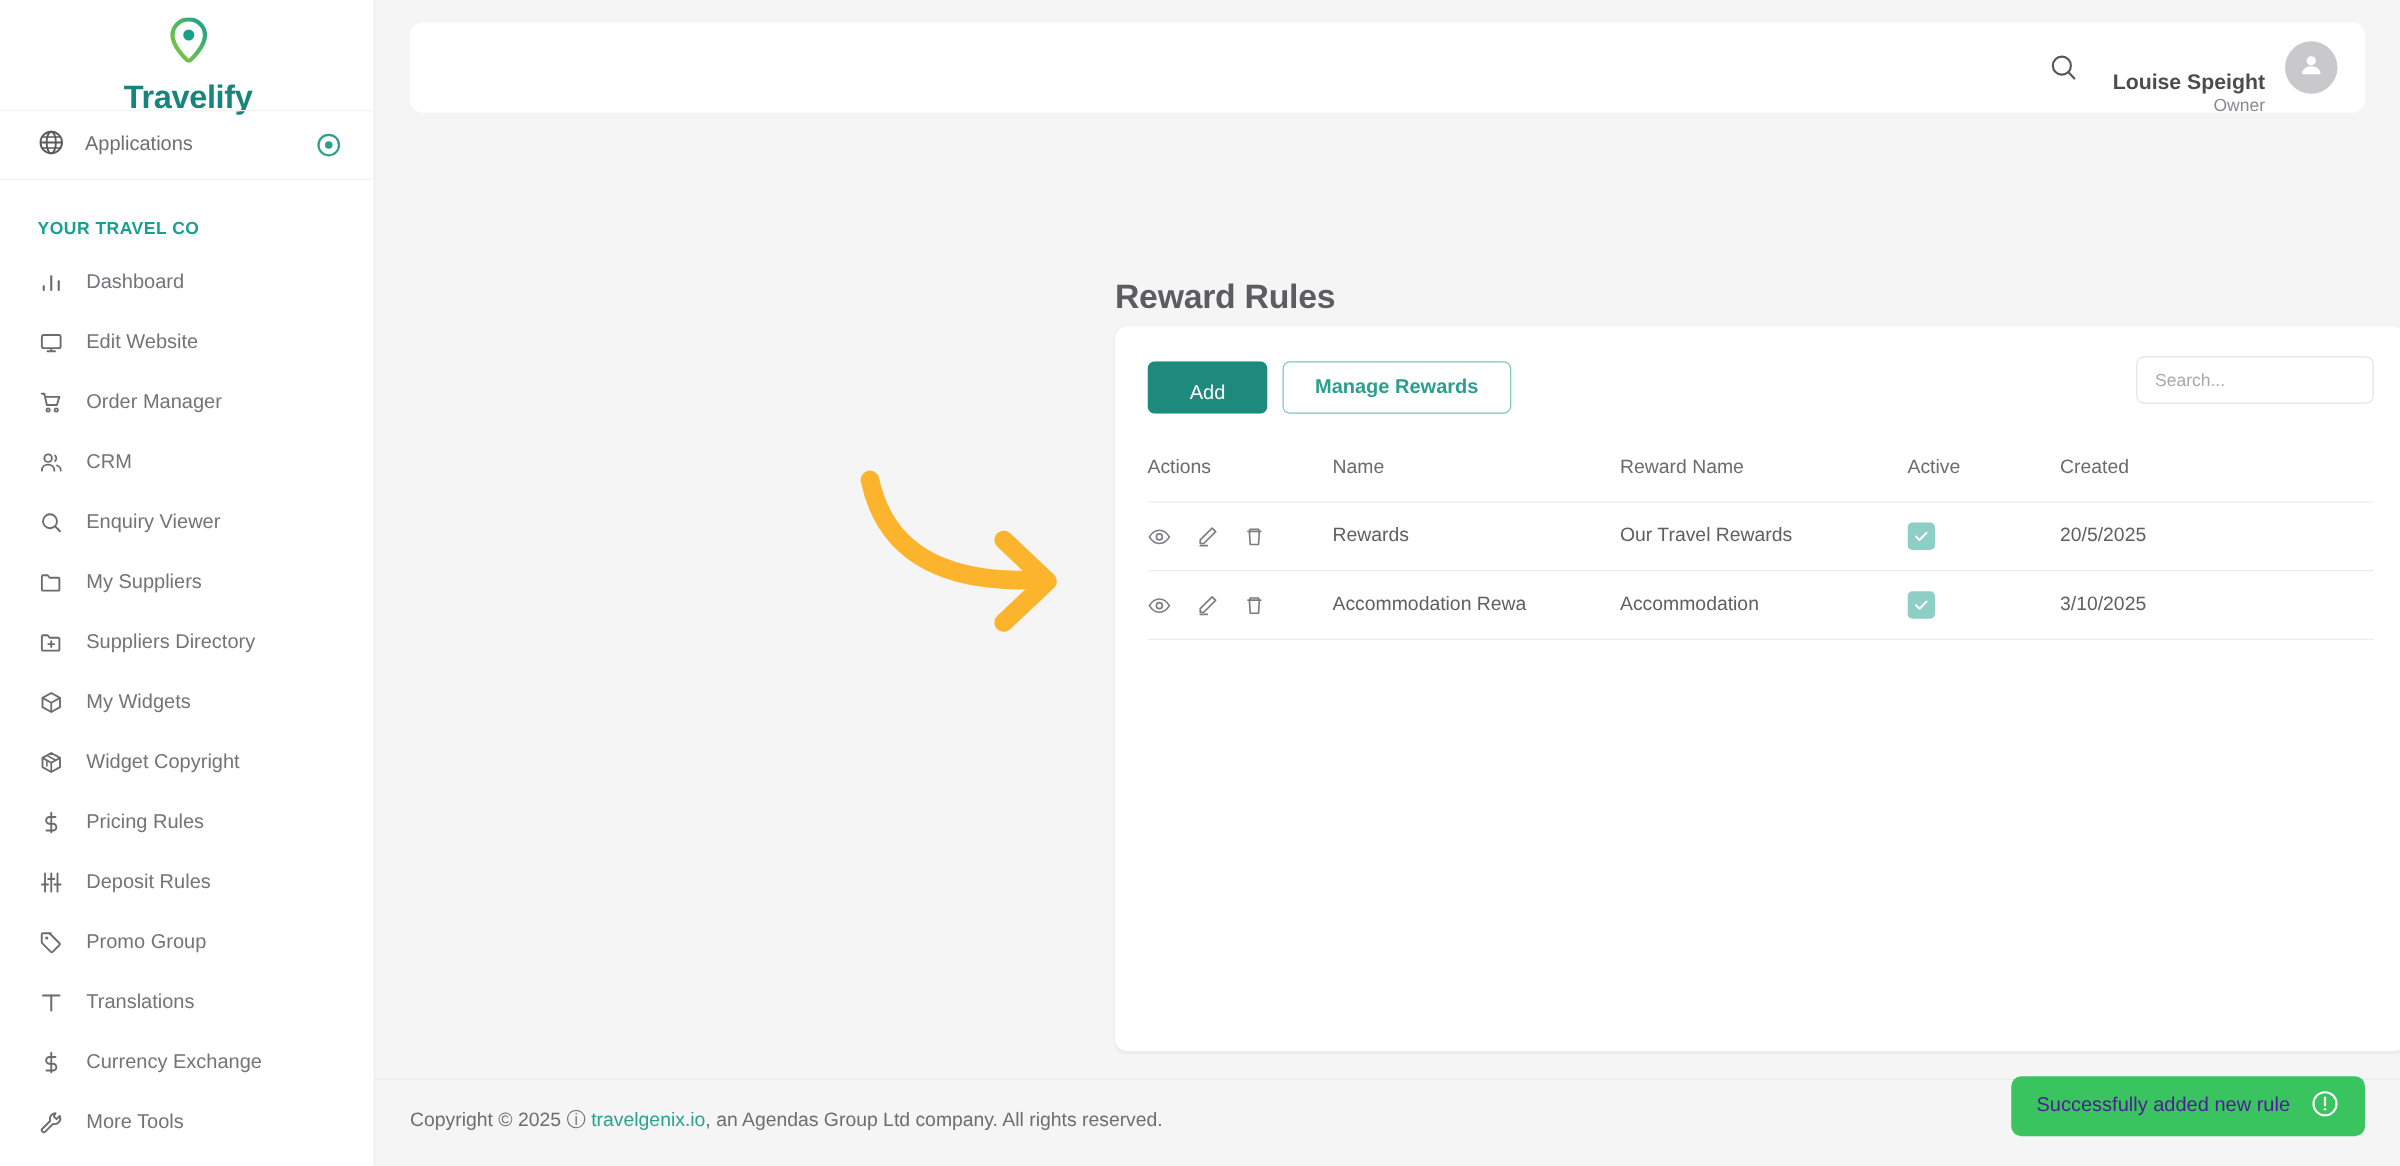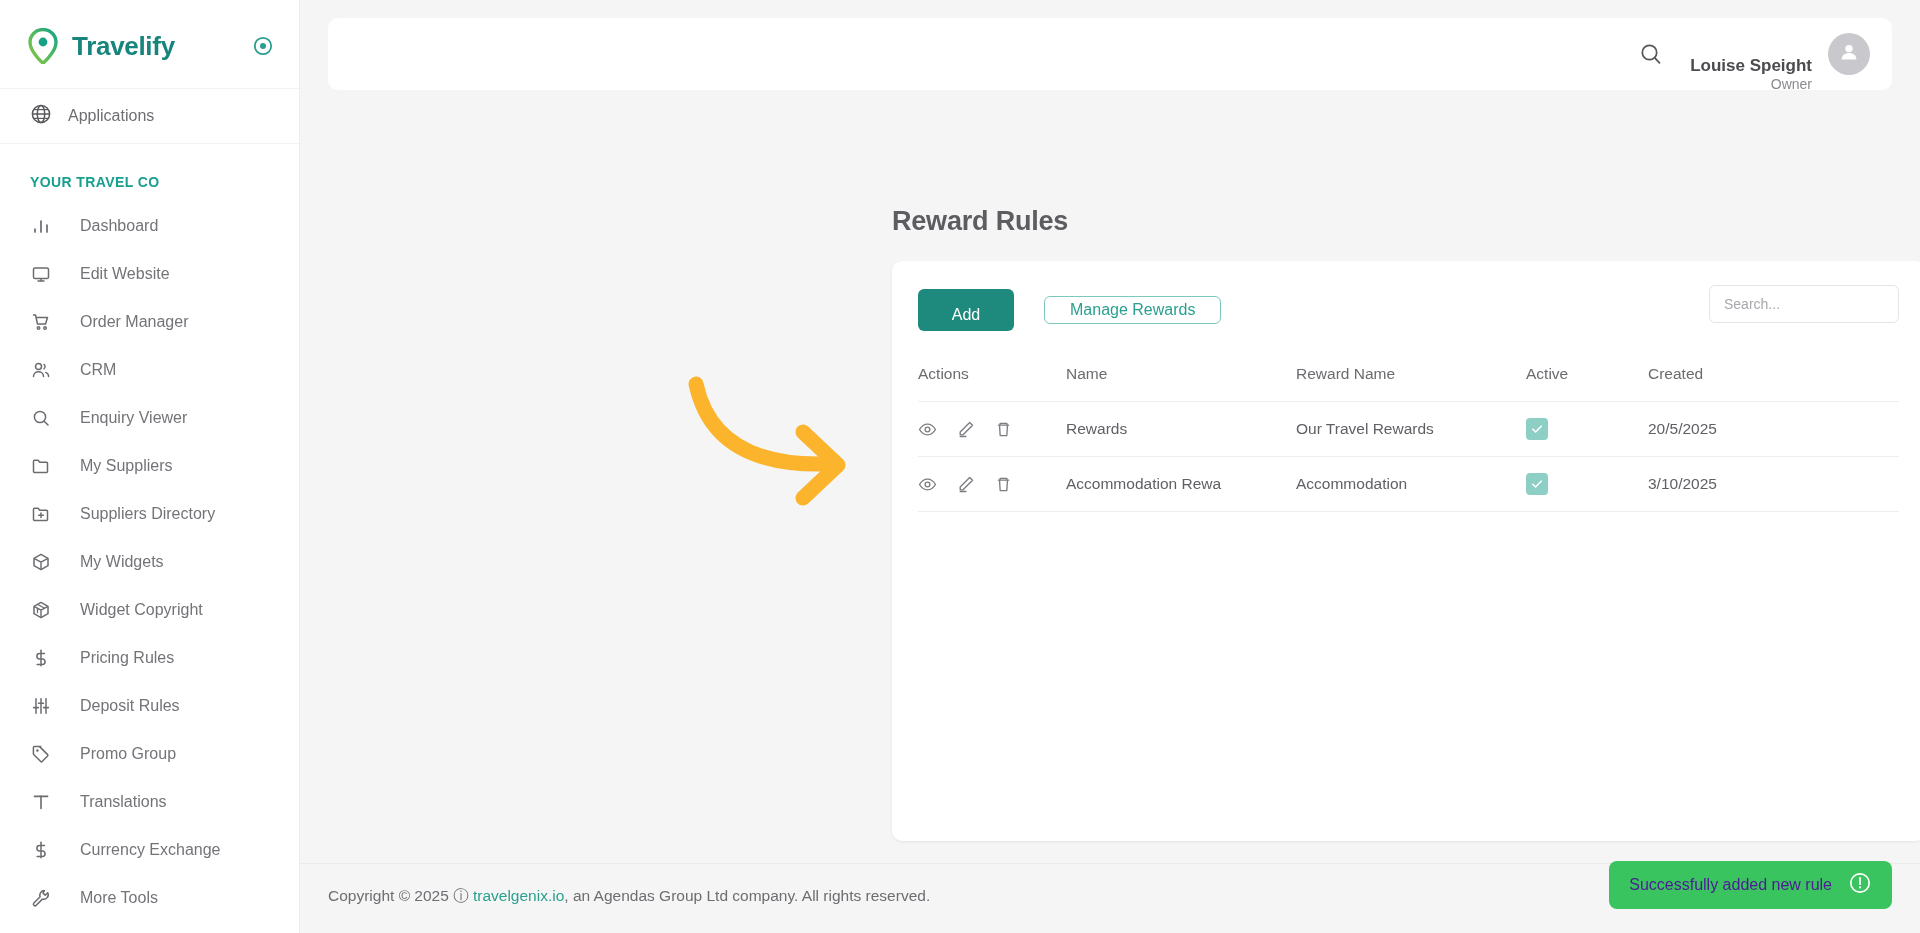--- a/index.html
+++ b/index.html
@@ -17,22 +17,23 @@
     background: #ffffff;
     border-right: 1px solid #ededed;
     display: flex; flex-direction: column;
     flex: 0 0 300px;
     position: relative;
     z-index: 3;
   }
   .brand-row {
     height: 88px;
     display: flex; align-items: center;
-    padding: 4px 24px 0 26px;
+    padding: 14px 24px 0 26px;
     gap: 12px;
+    flex-direction: column;
   }
   .brand-logo { width: 34px; height: 36px; flex: 0 0 34px; }
   .brand-name {
     font-size: 26px; font-weight: bold; letter-spacing: -0.3px;
     color: #17857c;
   }
   .brand-toggle {
     margin-left: auto; width: 24px; height: 24px;
     display: flex; align-items: center; justify-content: center;
     cursor: pointer;
@@ -48,21 +49,21 @@
   .applications-row .label { font-size: 16px; color: #6e6e73; }
 
   .section-title {
     color: #18a08f; font-size: 14px; font-weight: bold;
     letter-spacing: 0.4px;
     padding: 30px 30px 12px 30px;
   }
 
   .nav-list { display: flex; flex-direction: column; }
   .nav-item {
-    display: flex; align-items: center; gap: 28px;
+    display: flex; align-items: center; gap: 17px;
     height: 48px; padding: 0 30px;
     cursor: pointer;
   }
   .nav-item .ico { width: 22px; height: 22px; flex: 0 0 22px;
     display: flex; align-items: center; justify-content: center; }
   .nav-item .label { font-size: 16px; color: #737378; white-space: nowrap; }
 
   
   .main {
     flex: 1 1 auto; height: 933px;
@@ -88,21 +89,21 @@
   .avatar {
     width: 42px; height: 42px; border-radius: 50%;
     background: #c9c9cd;
     display: flex; align-items: center; justify-content: center;
     cursor: pointer;
   }
 
   .content-wrap { flex: 1 1 auto; position: relative; }
 
   .page-title {
-    position: absolute; left: 592px; top: 116px;
+    position: absolute; left: 592px; top: 132px;
     font-size: 27px; color: #5c5c61; letter-spacing: -0.2px; text-align: right;
   }
 
   .card {
     position: absolute;
     left: 592px; top: 171px;
     width: 1033px; height: 580px;
     background: #ffffff;
     border-radius: 10px;
     box-shadow: 0 1px 3px rgba(0,0,0,0.07);
@@ -120,21 +121,21 @@
     cursor: pointer;
     border: 1px solid transparent;
   }
   .btn-add {
     background: #1e8a7d; color: #ffffff;
     padding: 16px 30px; height: 42px; min-width: 96px;
   }
   .btn-manage {
     background: #ffffff; color: #2a9e8f;
     border: 1px solid #7cc8bd;
-    padding: 0 25px; height: 28px; margin-left: 30px;
+    padding: 0 25px; height: 42px; margin-left: 12px; font-weight: bold;
   }
   .search-box {
     position: absolute; right: 26px; top: 24px;
     width: 190px; height: 38px;
     border: 1px solid #e4e4e6; border-radius: 6px;
     font-size: 14px; color: #9a9aa0;
     padding: 0 14px;
     font-family: "Liberation Sans", sans-serif;
     outline: none;
     background: #fff;

